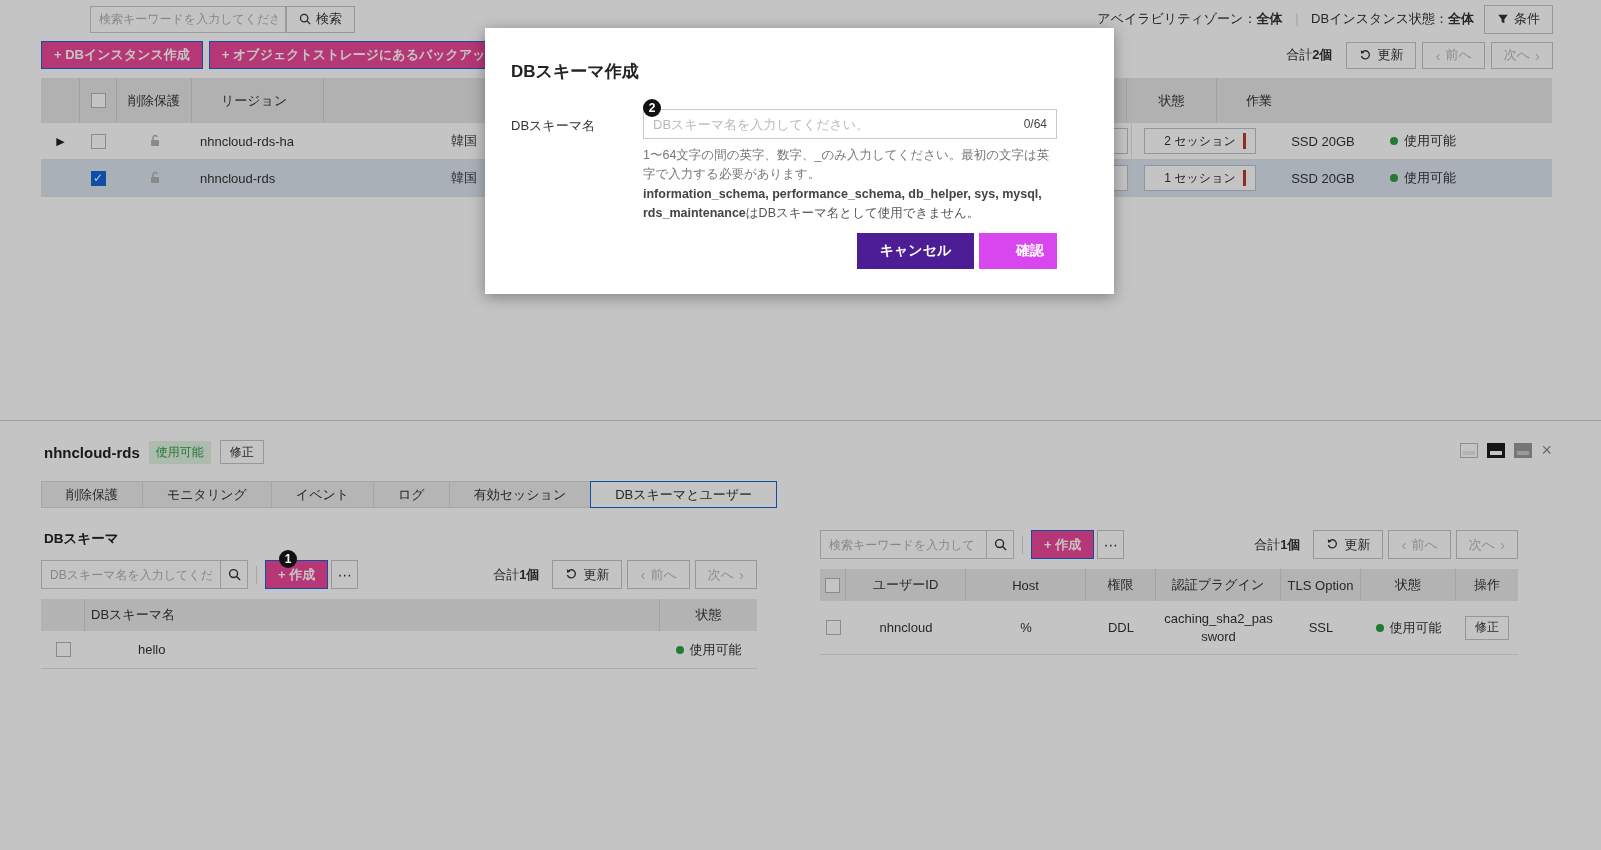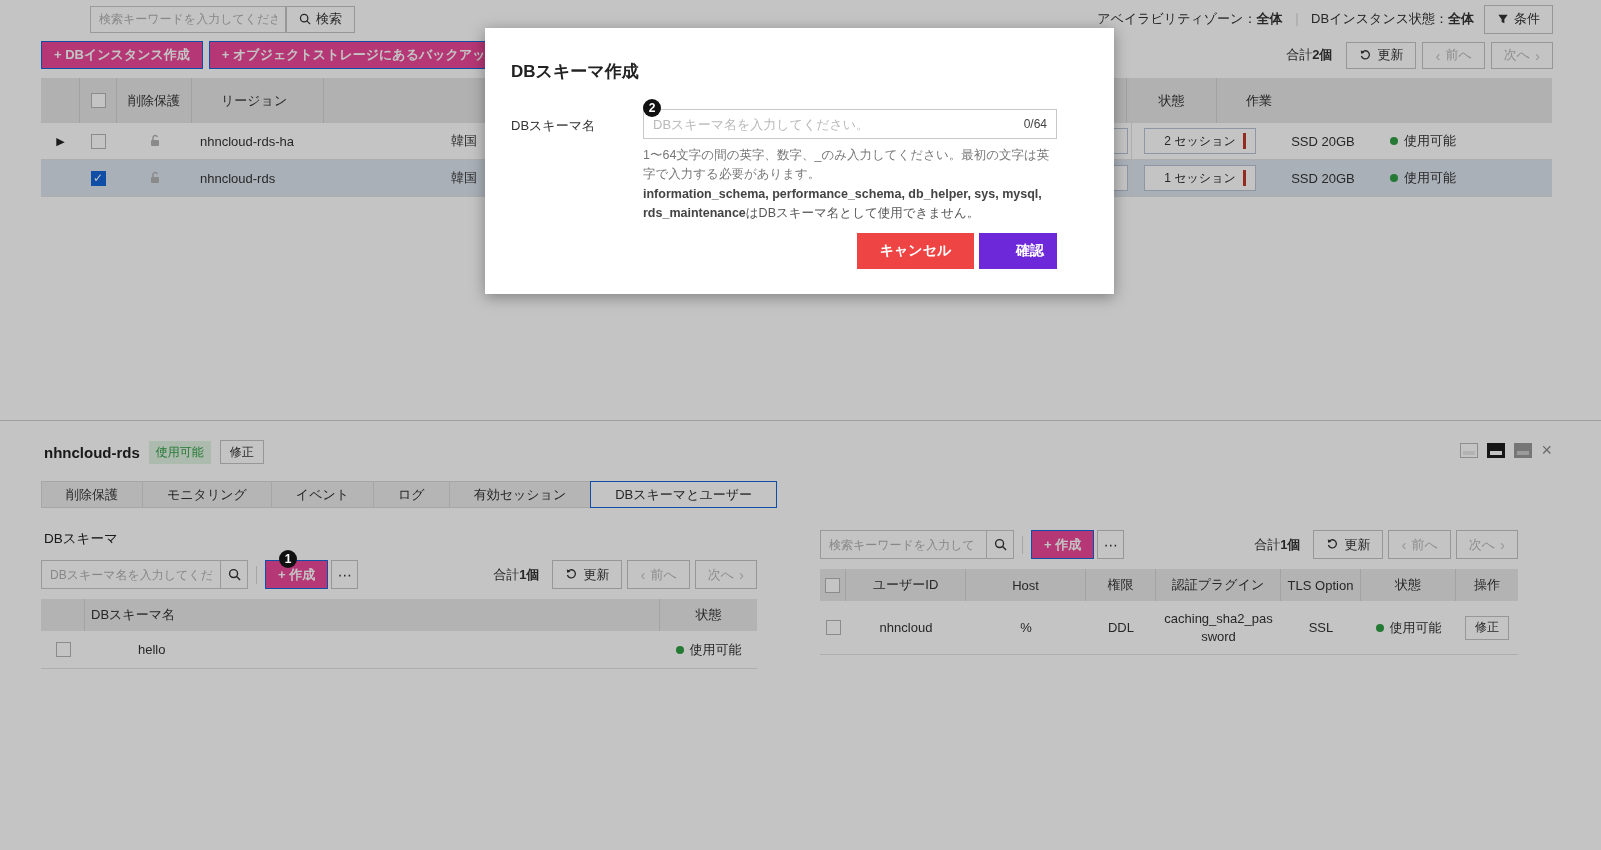--- a/index.html
+++ b/index.html
@@ -85,21 +85,21 @@
   .win-icon.gray::after { background:#c9c9c9; }
   .close-x { font-size:18px; color:#8a8a8a; cursor:pointer; line-height:1; }
   .tabs { position:absolute; left:41px; top:60px; display:flex; }
   .tab { height:27px; display:flex; align-items:center; padding:0 24px; background:#ececec;
          border:1px solid #d9d9d9; margin-left:-1px; font-size:13px; color:#333; cursor:pointer; }
   .tab:first-child { margin-left:0; }
   .tab.active { background:#fff; border:1px solid #1565d8; position:relative; z-index:2; }
   .sections { position:absolute; left:41px; top:97px; display:flex; gap:63px; }
   .section { position:relative; }
   .section.schema { width:716px; } .section.users { width:698px; }
-  .sec-heading { font-size:13.5px; font-weight:normal; color:#222; padding:12px 0 0 3px; }
+  .sec-heading { font-size:13.5px; font-weight:bold; color:#222; padding:12px 0 0 3px; }
   .sec-controls { margin-top:12px; display:flex; align-items:center; }
   .input-group { display:flex; }
   .input-group .txtinput { border-right:none; height:29px; }
   .mag-btn { width:28px; height:29px; border:1px solid #c9c9c9; background:#fff;
              display:flex; align-items:center; justify-content:center; cursor:pointer; }
   .btn.create { height:29px; font-weight:bold; }
   .btn.more { width:27px; height:29px; padding:0; font-size:14px; }
   .sec-right { margin-left:auto; display:flex; align-items:center; gap:5px; }
   .sec-right .btn { height:29px; }
   
@@ -127,23 +127,23 @@
   .modal-field { width:414px; }
   .schema-name-box { display:flex; align-items:center; height:30px; border:1px solid #c9c9c9; }
   .schema-name-box input { flex:1; border:none; outline:none; height:100%; padding:0 9px;
            font-size:13px; font-family:inherit; color:#333; }
   .schema-name-box input::placeholder { color:#b9b9b9; }
   .char-counter { padding-right:9px; font-size:12px; color:#444; }
   .modal-help { margin-top:7px; font-size:12.5px; line-height:1.55; color:#777; }
   .modal-help .reserved { color:#444; font-weight:bold; }
   .modal-help .suffix { color:#555; }
   .modal-actions { position:absolute; right:57px; bottom:25px; display:flex; gap:5px; }
-  .btn-cancel { width:117px; height:36px; background:#ef4444; color:#fff; border:none;
+  .btn-cancel { width:117px; height:36px; background:#4c1d95; color:#fff; border:none;
                 font-size:14px; font-weight:bold; cursor:pointer; font-family:inherit; }
-  .btn-confirm { width:78px; height:36px; background:#6d28d9; color:#fff; border:none;
+  .btn-confirm { width:78px; height:36px; background:#d946ef; color:#fff; border:none;
                  font-size:14px; font-weight:bold; cursor:pointer; font-family:inherit;padding-left:24px; }
   .icon-svg { display:block; }
 </style>
 </head>
 <body>
 
 <div class="app">
 
   <div class="row1">
     <input class="txtinput search-input" placeholder="検索キーワードを入力してください。" style="">

